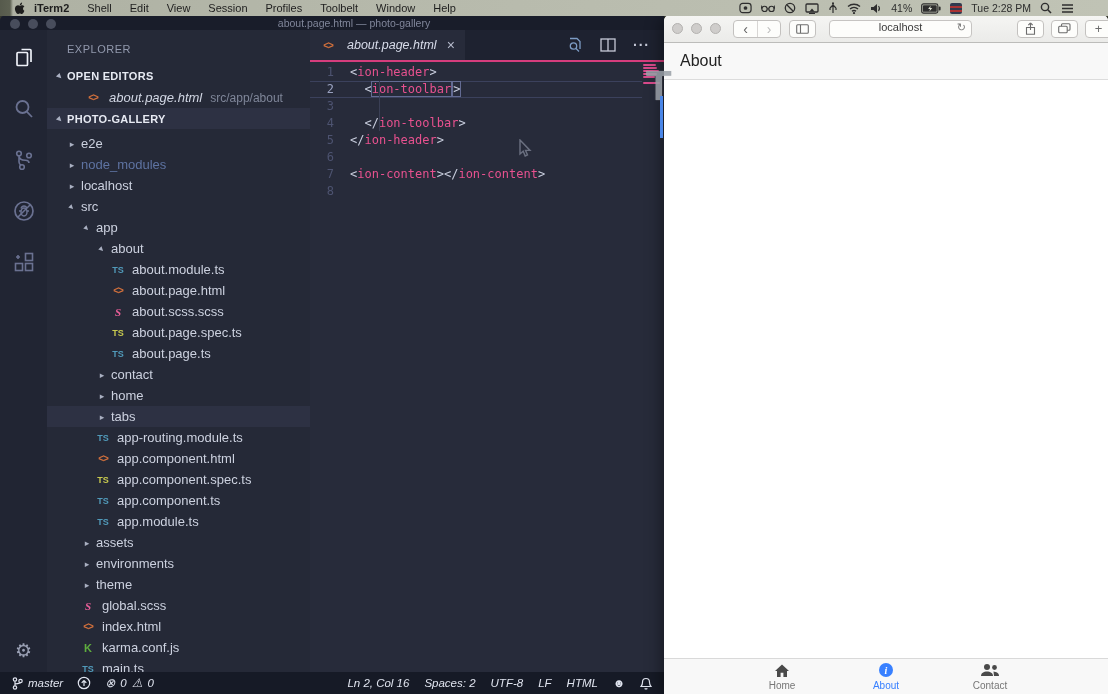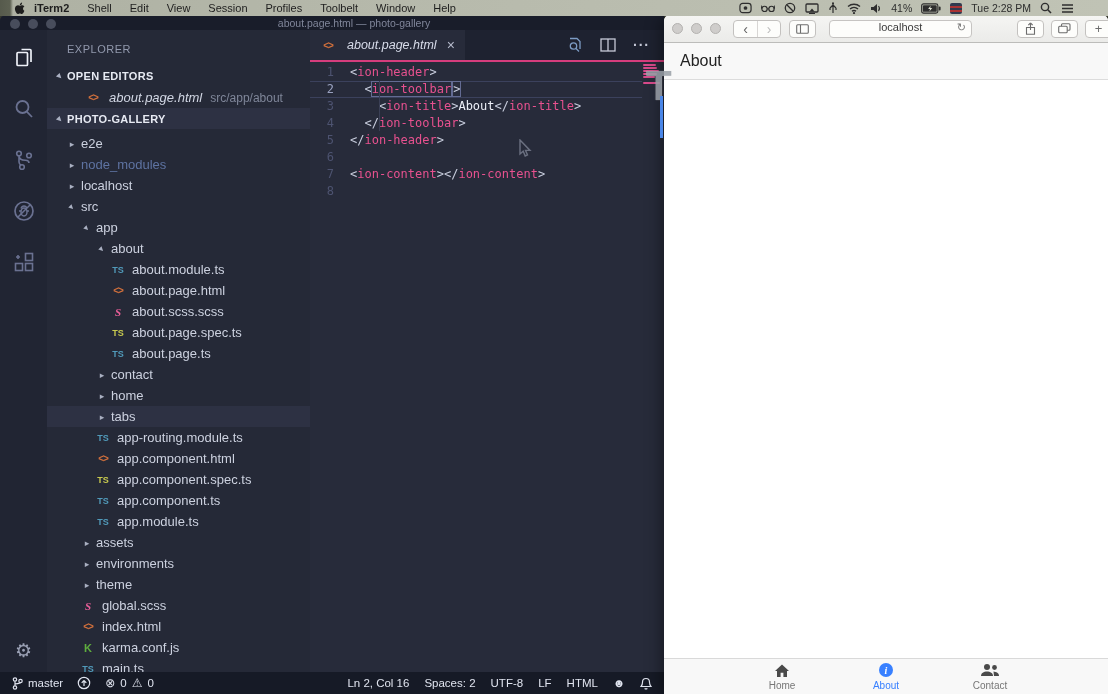--- a/index.html
+++ b/index.html
@@ -73,21 +73,21 @@
   .seg-p, .seg-pm { color:#c9cede; }
   .seg-t, .seg-tm { color:#e8518f; }
   .seg-x { color:#eceff7; }
   .seg-tm, .seg-pm { outline:1px solid #636b92; }
   .caret { display:inline-block; width:2px; height:12px; background:#f3f3ea; vertical-align:-2px; }
   .indent-guide { position:absolute; left:69px; top:19px; width:1px; height:50px; background:#3a3f55; }
   .minimap { position:absolute; right:2px; top:2px; width:20px; height:60px; }
   .mm-mark { position:absolute; height:2px; background:#d84a8b; border-radius:1px; }
 
   .statusbar { height:22px; background:#161a26; display:flex; align-items:center; color:#e0e4ef; font-size:11.5px; padding:0 12px; gap:14px; flex:none; }
-  .sb-item { display:flex; align-items:center; gap:5px; white-space:nowrap; }
+  .sb-item { display:flex; align-items:center; gap:5px; white-space:nowrap;font-style:italic; }
   .sb-right { margin-left:auto; display:flex; align-items:center; gap:15px; }
   .sb-ico { font-size:12px; }
 
   
   #safari { position:absolute; left:664px; top:15px; width:444px; height:679px; background:#fff;
     border-radius:6px 6px 0 0; box-shadow:-3px 2px 16px rgba(0,0,0,.4); display:flex; flex-direction:column; overflow:hidden; z-index:20; }
   .sftoolbar { height:28px; background:linear-gradient(#f5f5f3,#ebebe9); border-bottom:1px solid #bcbcba;
     display:flex; align-items:center; padding:0 8px; gap:8px; flex:none; }
   .sf-lights { display:flex; gap:8px; margin-right:4px; }
   .sf-lights .light { width:11px; height:11px; border-radius:50%; background:#cfcdcb; border:1px solid #b4b2b0; }
@@ -377,21 +377,20 @@
               <div class="code-line">
                 <span class="lnum">1</span>
                 <span class="lcontent"><span class="seg-p">&lt;</span><span class="seg-t">ion-header</span><span class="seg-p">&gt;</span></span>
               </div>
               <div class="code-line current">
                 <span class="lnum">2</span>
                 <span class="lcontent"><span class="seg-w">  </span><span class="seg-p">&lt;</span><span class="seg-tm">ion-toolbar</span><span class="caret"></span><span class="seg-pm">&gt;</span></span>
               </div>
               <div class="code-line">
                 <span class="lnum">3</span>
-                <span class="lcontent"><span class="seg-w">    </span><span class="seg-p">&lt;</span><span class="seg-t">ion-title</span><span class="seg-p">&gt;</span><span class="seg-x">About</span><span class="seg-p">&lt;/</span><span class="seg-t">ion-title</span><span class="seg-p">&gt;</span></span>
               </div>
               <div class="code-line">
                 <span class="lnum">4</span>
                 <span class="lcontent"><span class="seg-w">  </span><span class="seg-p">&lt;/</span><span class="seg-t">ion-toolbar</span><span class="seg-p">&gt;</span></span>
               </div>
               <div class="code-line">
                 <span class="lnum">5</span>
                 <span class="lcontent"><span class="seg-p">&lt;/</span><span class="seg-t">ion-header</span><span class="seg-p">&gt;</span></span>
               </div>
               <div class="code-line">

